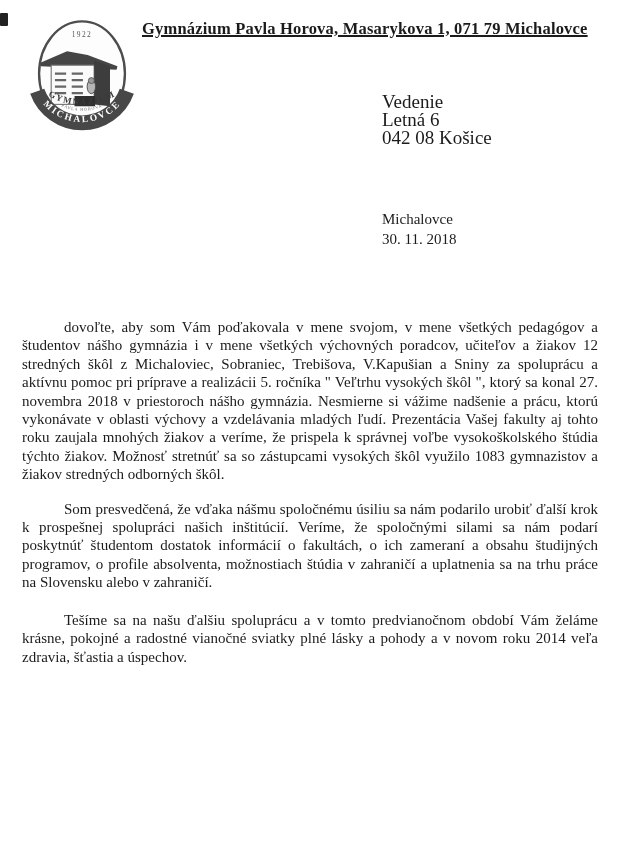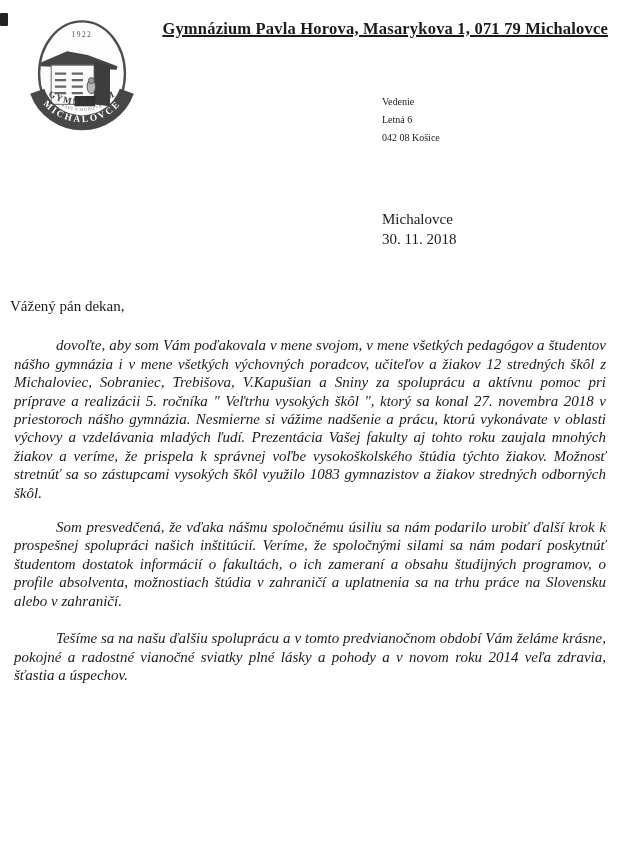--- a/index.html
+++ b/index.html
@@ -7,39 +7,39 @@
     position:relative; width:620px; height:720px; background:#ffffff;
     font-family:"Liberation Serif","DejaVu Serif",serif; color:#1b1b1b;
     overflow:hidden;
   }
   .scan-smudge {
     position:absolute; left:0; top:13px; width:8px; height:13px;
     background:#222; border-radius:1px;
   }
   .header-title {
     position:absolute; top:19px; left:142px; right:12px;
-    text-align:right; font-weight:bold; font-size:16.5px;
+    text-align:left; font-weight:bold; font-size:16.5px;
     text-decoration:underline; text-decoration-thickness:2px;
     letter-spacing:0.2px; white-space:nowrap;
   }
   .logo { position:absolute; left:26px; top:12px; }
   .recipient {
     position:absolute; left:382px; top:93px;
-    font-size:10px; line-height:18px;
+    font-size:19px; line-height:18px;
   }
   .dateline {
     position:absolute; left:382px; top:209px;
     font-size:15px; line-height:20px;
   }
   .body-text {
     position:absolute; left:10px; top:297px; width:600px;
     font-size:15px; line-height:18.4px; text-align:justify;
   }
   .salutation { margin:0; }
-  .para { margin:4px; text-indent:42px;font-style:italic; }
+  .para { margin:12px; text-indent:42px; }
   .para-1 { margin-top:21px; }
   .para-2 { margin-top:16px; }
   .para-3 { margin-top:19px; }
   .valediction { position:absolute; left:10px; top:786px; font-size:16px; }
   .signature {
     position:absolute; left:318px; top:805px; width:195px;
     text-align:center; font-size:15px; line-height:19px;
   }
 </style>
 </head>
@@ -94,21 +94,20 @@
     <div>Letná 6</div>
     <div>042 08 Košice</div>
   </div>
 
   <div class="dateline">
     <div>Michalovce</div>
     <div>30. 11. 2018</div>
   </div>
 
   <div class="body-text">
-    <p class="salutation">Vážený pán dekan,</p>
     <p class="para para-1">dovoľte, aby som Vám poďakovala v mene svojom, v mene všetkých pedagógov a študentov nášho gymnázia i v mene všetkých výchovných poradcov, učiteľov a žiakov 12 stredných škôl z Michaloviec, Sobraniec, Trebišova, V.Kapušian a Sniny za spoluprácu a aktívnu pomoc pri príprave a realizácii 5. ročníka " Veľtrhu vysokých škôl ", ktorý sa konal 27. novembra 2018 v priestoroch nášho gymnázia. Nesmierne si vážime nadšenie a prácu, ktorú vykonávate v oblasti výchovy a vzdelávania mladých ľudí. Prezentácia Vašej fakulty aj tohto roku zaujala mnohých žiakov a veríme, že prispela k správnej voľbe vysokoškolského štúdia týchto žiakov. Možnosť stretnúť sa so zástupcami vysokých škôl využilo 1083 gymnazistov a žiakov stredných odborných škôl.</p>
     <p class="para para-2">Som presvedčená, že vďaka nášmu spoločnému úsiliu sa nám podarilo urobiť ďalší krok k prospešnej spolupráci našich inštitúcií. Veríme, že spoločnými silami sa nám podarí poskytnúť študentom dostatok informácií o fakultách, o ich zameraní a obsahu študijných programov, o profile absolventa, možnostiach štúdia v zahraničí a uplatnenia sa na trhu práce na Slovensku alebo v zahraničí.</p>
     <p class="para para-3">Tešíme sa na našu ďalšiu spoluprácu a v tomto predvianočnom období Vám želáme krásne, pokojné a radostné vianočné sviatky plné lásky a pohody a v novom roku 2014 veľa zdravia, šťastia a úspechov.</p>
   </div>
 
   <div class="valediction">S pozdravom</div>
 
   <div class="signature">
     <div>Mgr. Katarína Olšavová</div>
     <div>riaditeľka školy</div>

